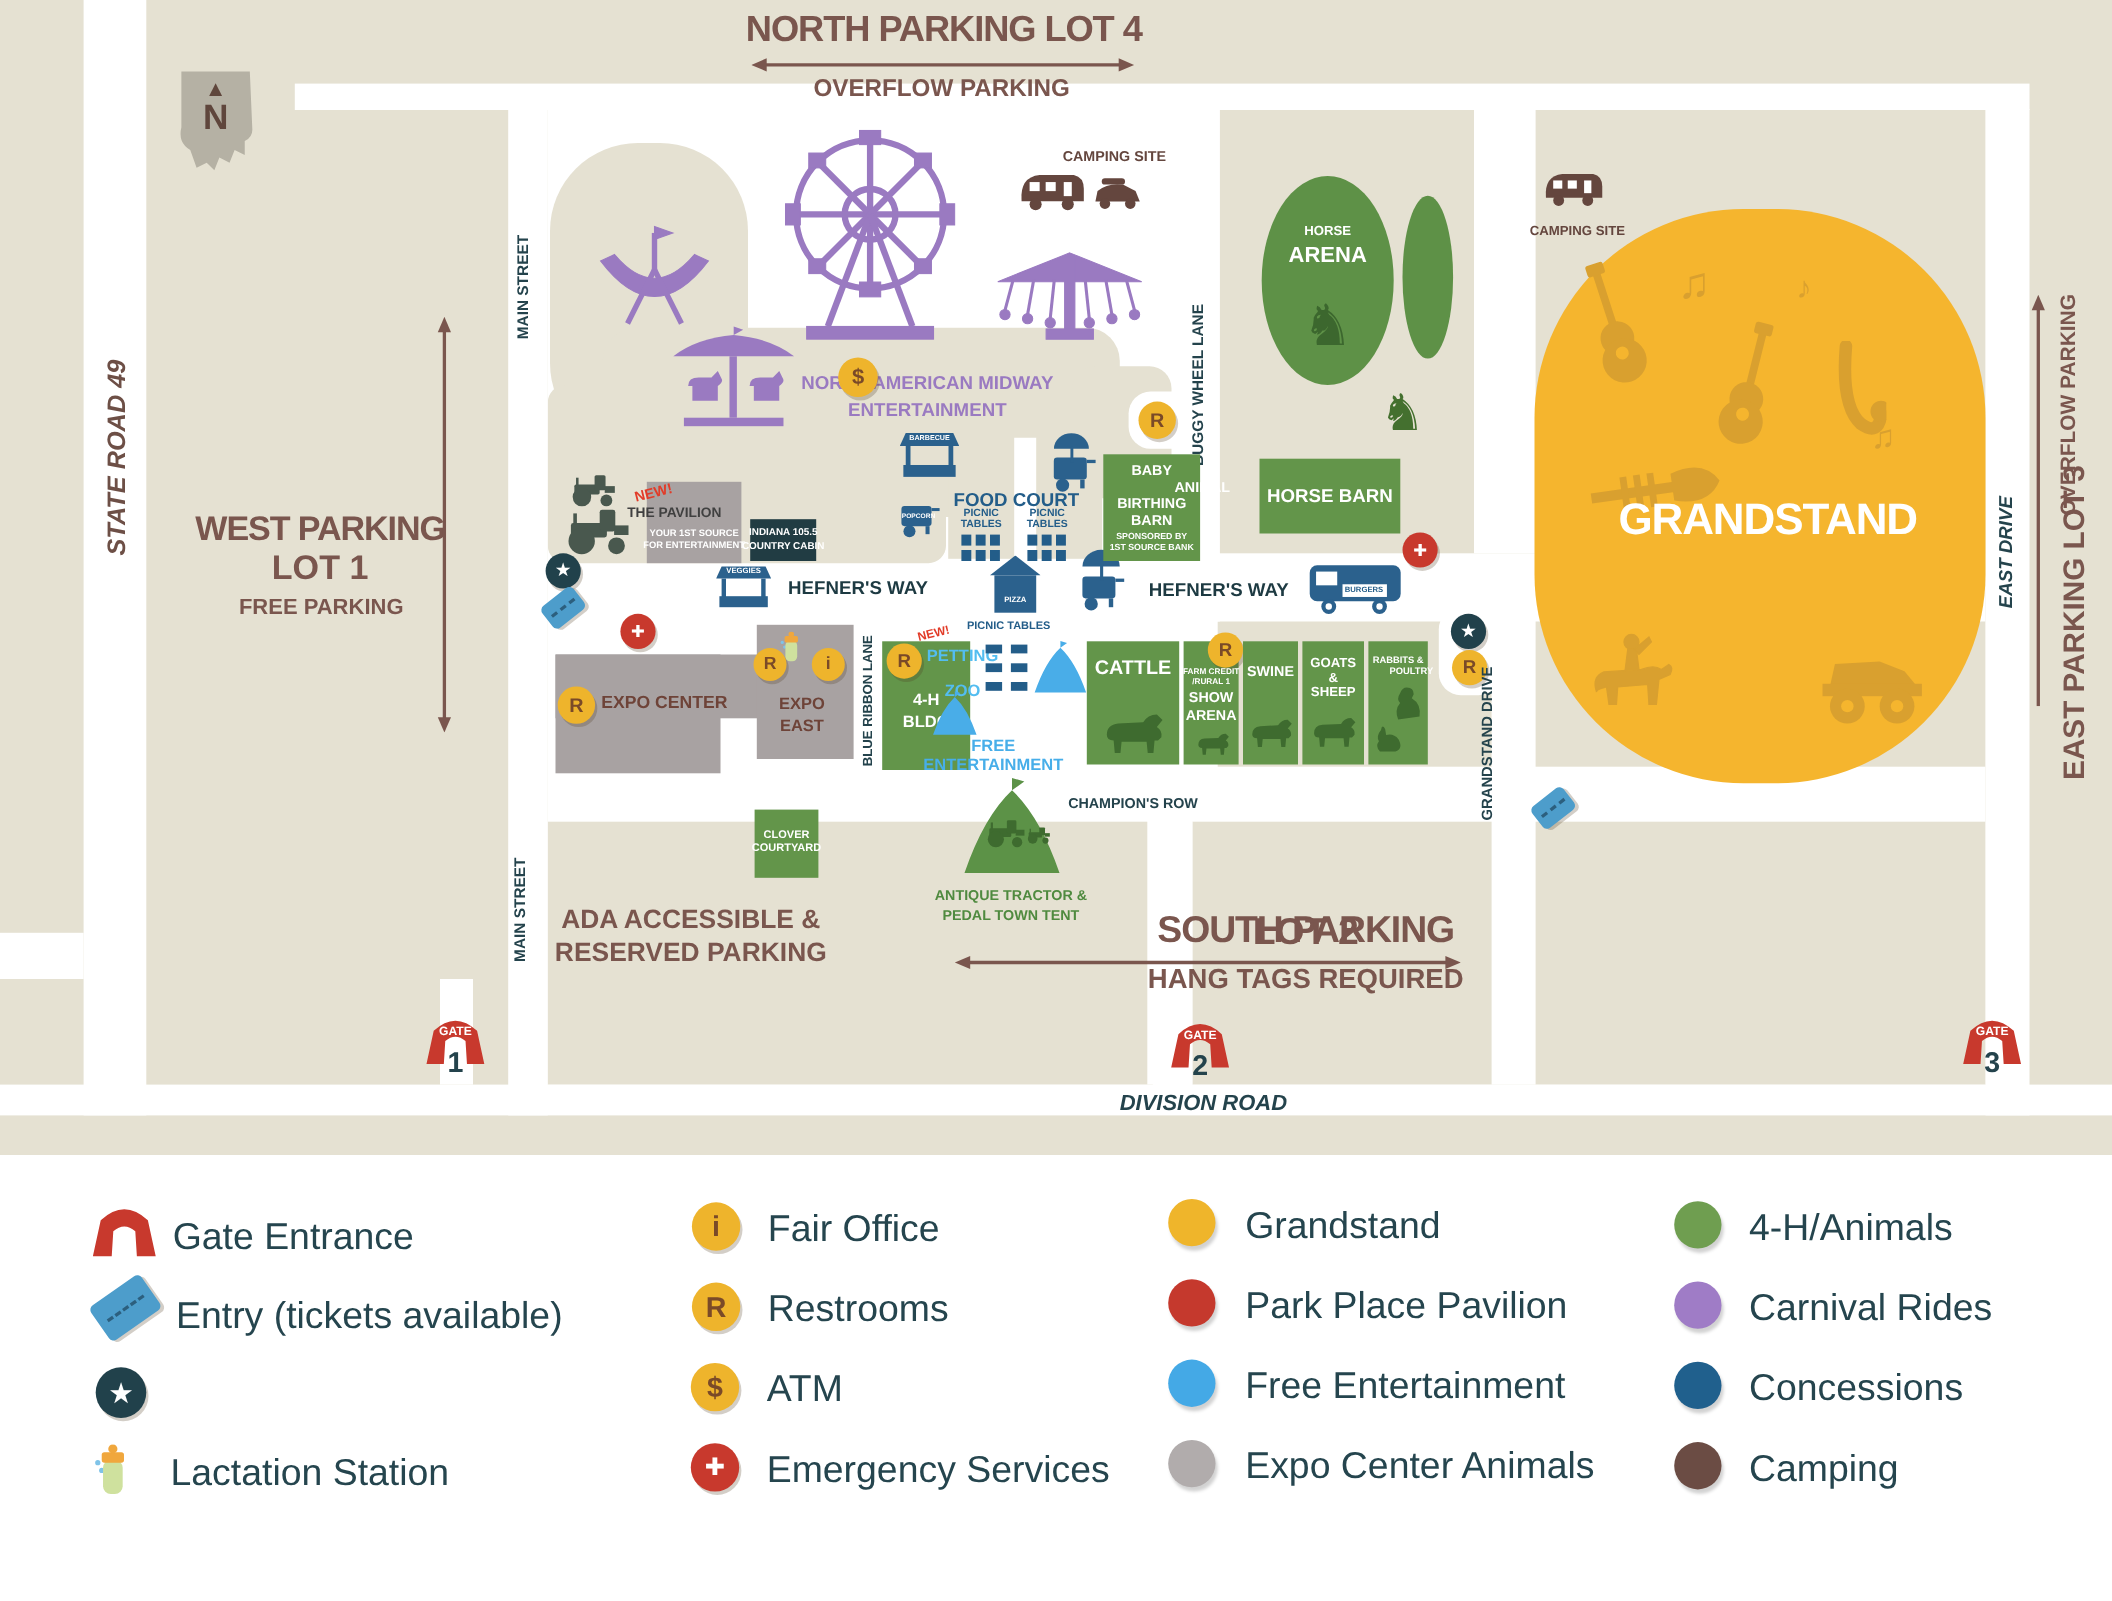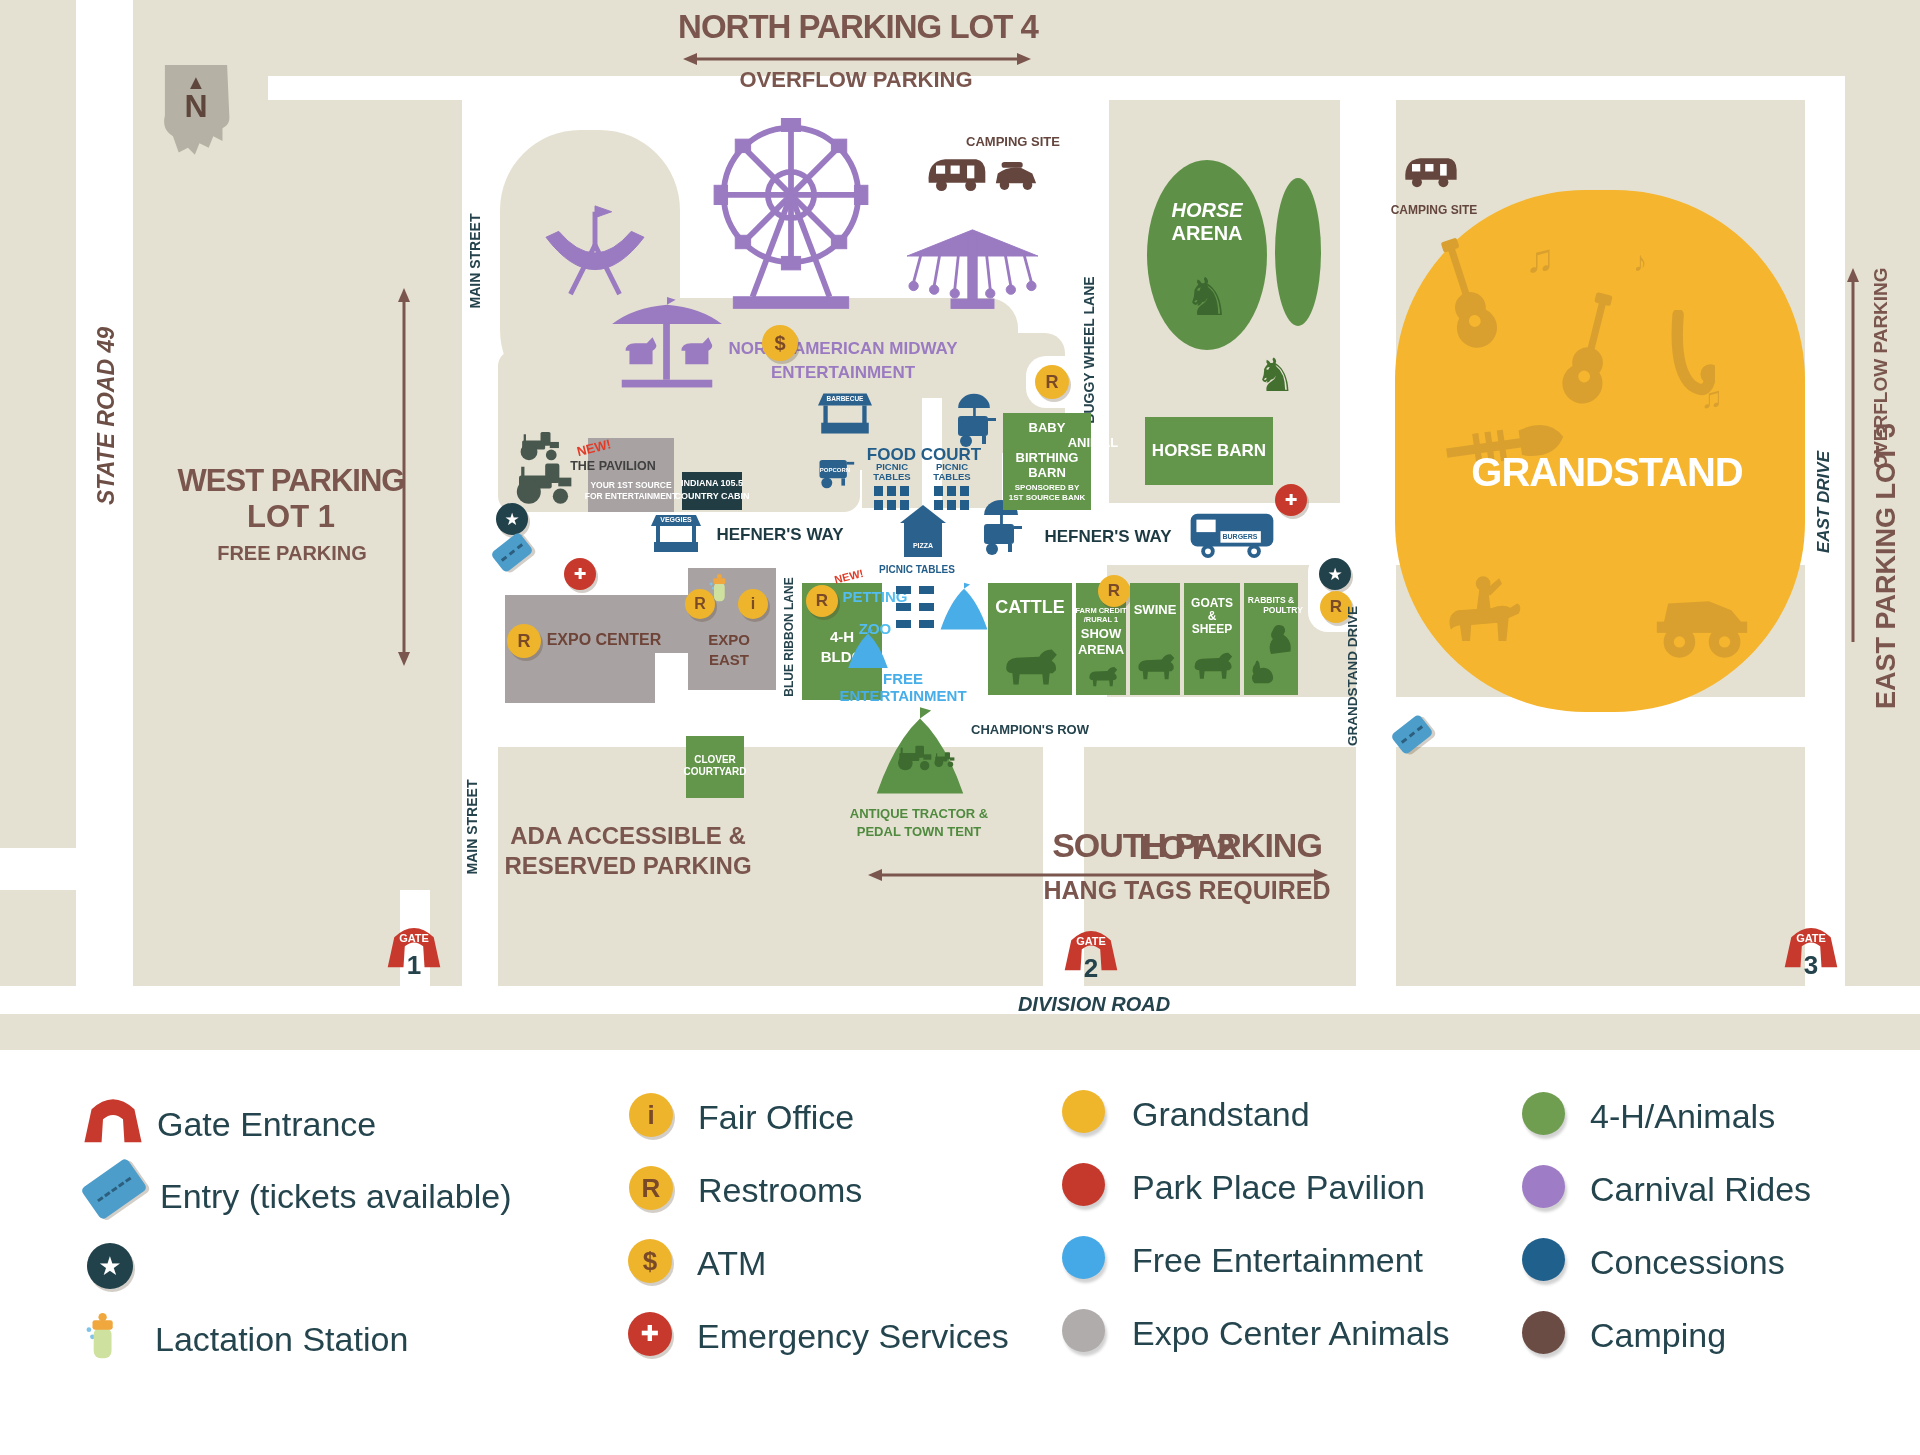--- a/index.html
+++ b/index.html
@@ -295,21 +295,21 @@
     <svg class="abs" style="left:992px;top:160px" width="48" height="31" fill="#64463e">
         <use href="#car"></use>
       </svg>
     <svg class="abs" style="left:1402px;top:150px" width="58" height="38" fill="#64463e">
         <use href="#camper"></use>
       </svg>
     <div class="c b campt" style="left:1434px;top:210px;font-size:12px;">CAMPING SITE</div>
 
     <div class="abs" style="left:1147px;top:160px;width:120px;height:190px;border-radius:50%;background:#5e9147;"></div>
     <div class="abs" style="left:1275px;top:178px;width:46px;height:148px;border-radius:50%;background:#5e9147;"></div>
-    <div class="c b whitet" style="left:1207px;top:210px;font-size:20px;font-style:italic;">HORSE</div>
+    <div class="c b whitet" style="left:1207px;top:210px;font-size:12px;">HORSE</div>
     <div class="c b whitet" style="left:1207px;top:233px;font-size:20px;">ARENA</div>
     <div class="c" style="left:1207px;top:297px;font-size:52px;color:#3c672e;">♞</div>
     <div class="c" style="left:1275px;top:375px;font-size:46px;color:#44702f;">♞</div>
 
     <svg class="abs" style="left:516px;top:428px" width="46" height="34" fill="#49584e">
         <use href="#tractor"></use>
       </svg>
     <svg class="abs" style="left:510px;top:458px" width="66px" height="48" fill="#49584e">
         <use href="#tractor"></use>
       </svg>

